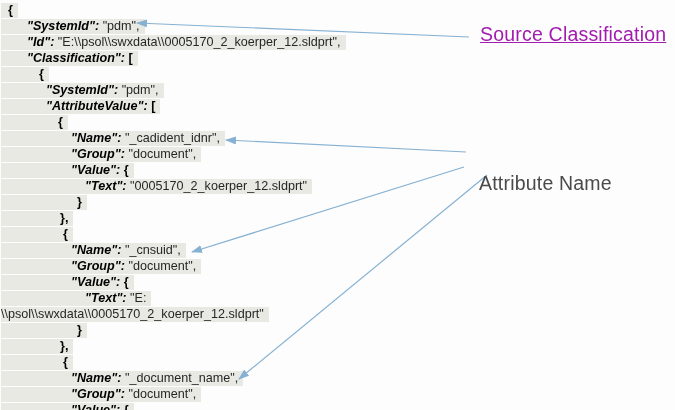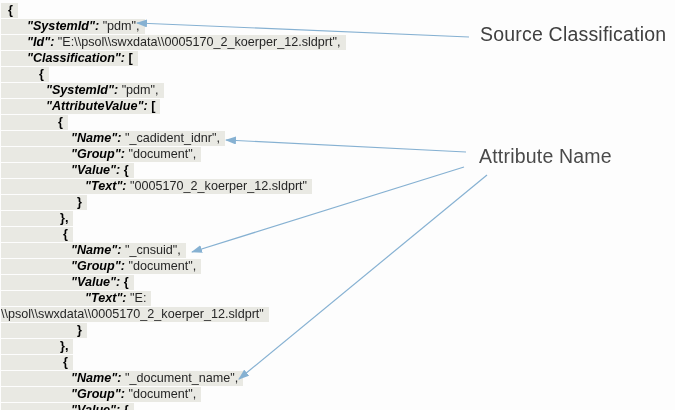--- a/index.html
+++ b/index.html
@@ -56,15 +56,15 @@
     <marker id="ah" markerUnits="userSpaceOnUse" markerWidth="11" markerHeight="8" refX="10" refY="4" orient="auto">
       <path id="ah-path" d="M0,0 L11,4 L0,8 Z" fill="#86b1d2"></path>
     </marker>
   </defs>
 <line x1="469" y1="37" x2="137" y2="23" stroke="#86b1d2" stroke-width="1.2" marker-end="url(#ah)"></line>
     <line x1="466" y1="152" x2="226" y2="140" stroke="#86b1d2" stroke-width="1.2" marker-end="url(#ah)"></line>
     <line x1="464" y1="167" x2="192" y2="252" stroke="#86b1d2" stroke-width="1.2" marker-end="url(#ah)"></line>
     <line x1="487" y1="175" x2="239" y2="379" stroke="#86b1d2" stroke-width="1.2" marker-end="url(#ah)"></line>
   </svg>
 
-<div class="callout source" style="color: #404040;">Source Classification</div>
+<div class="callout source" style="color: #a21caf; text-decoration: underline;">Source Classification</div>
 
-<div class="callout attr" style="color: rgb(74, 74, 74);">Attribute Name</div>
+<div class="callout attr" style="color: rgb(74, 74, 74); margin-top: 27px;">Attribute Name</div>
 
 </body></html>

